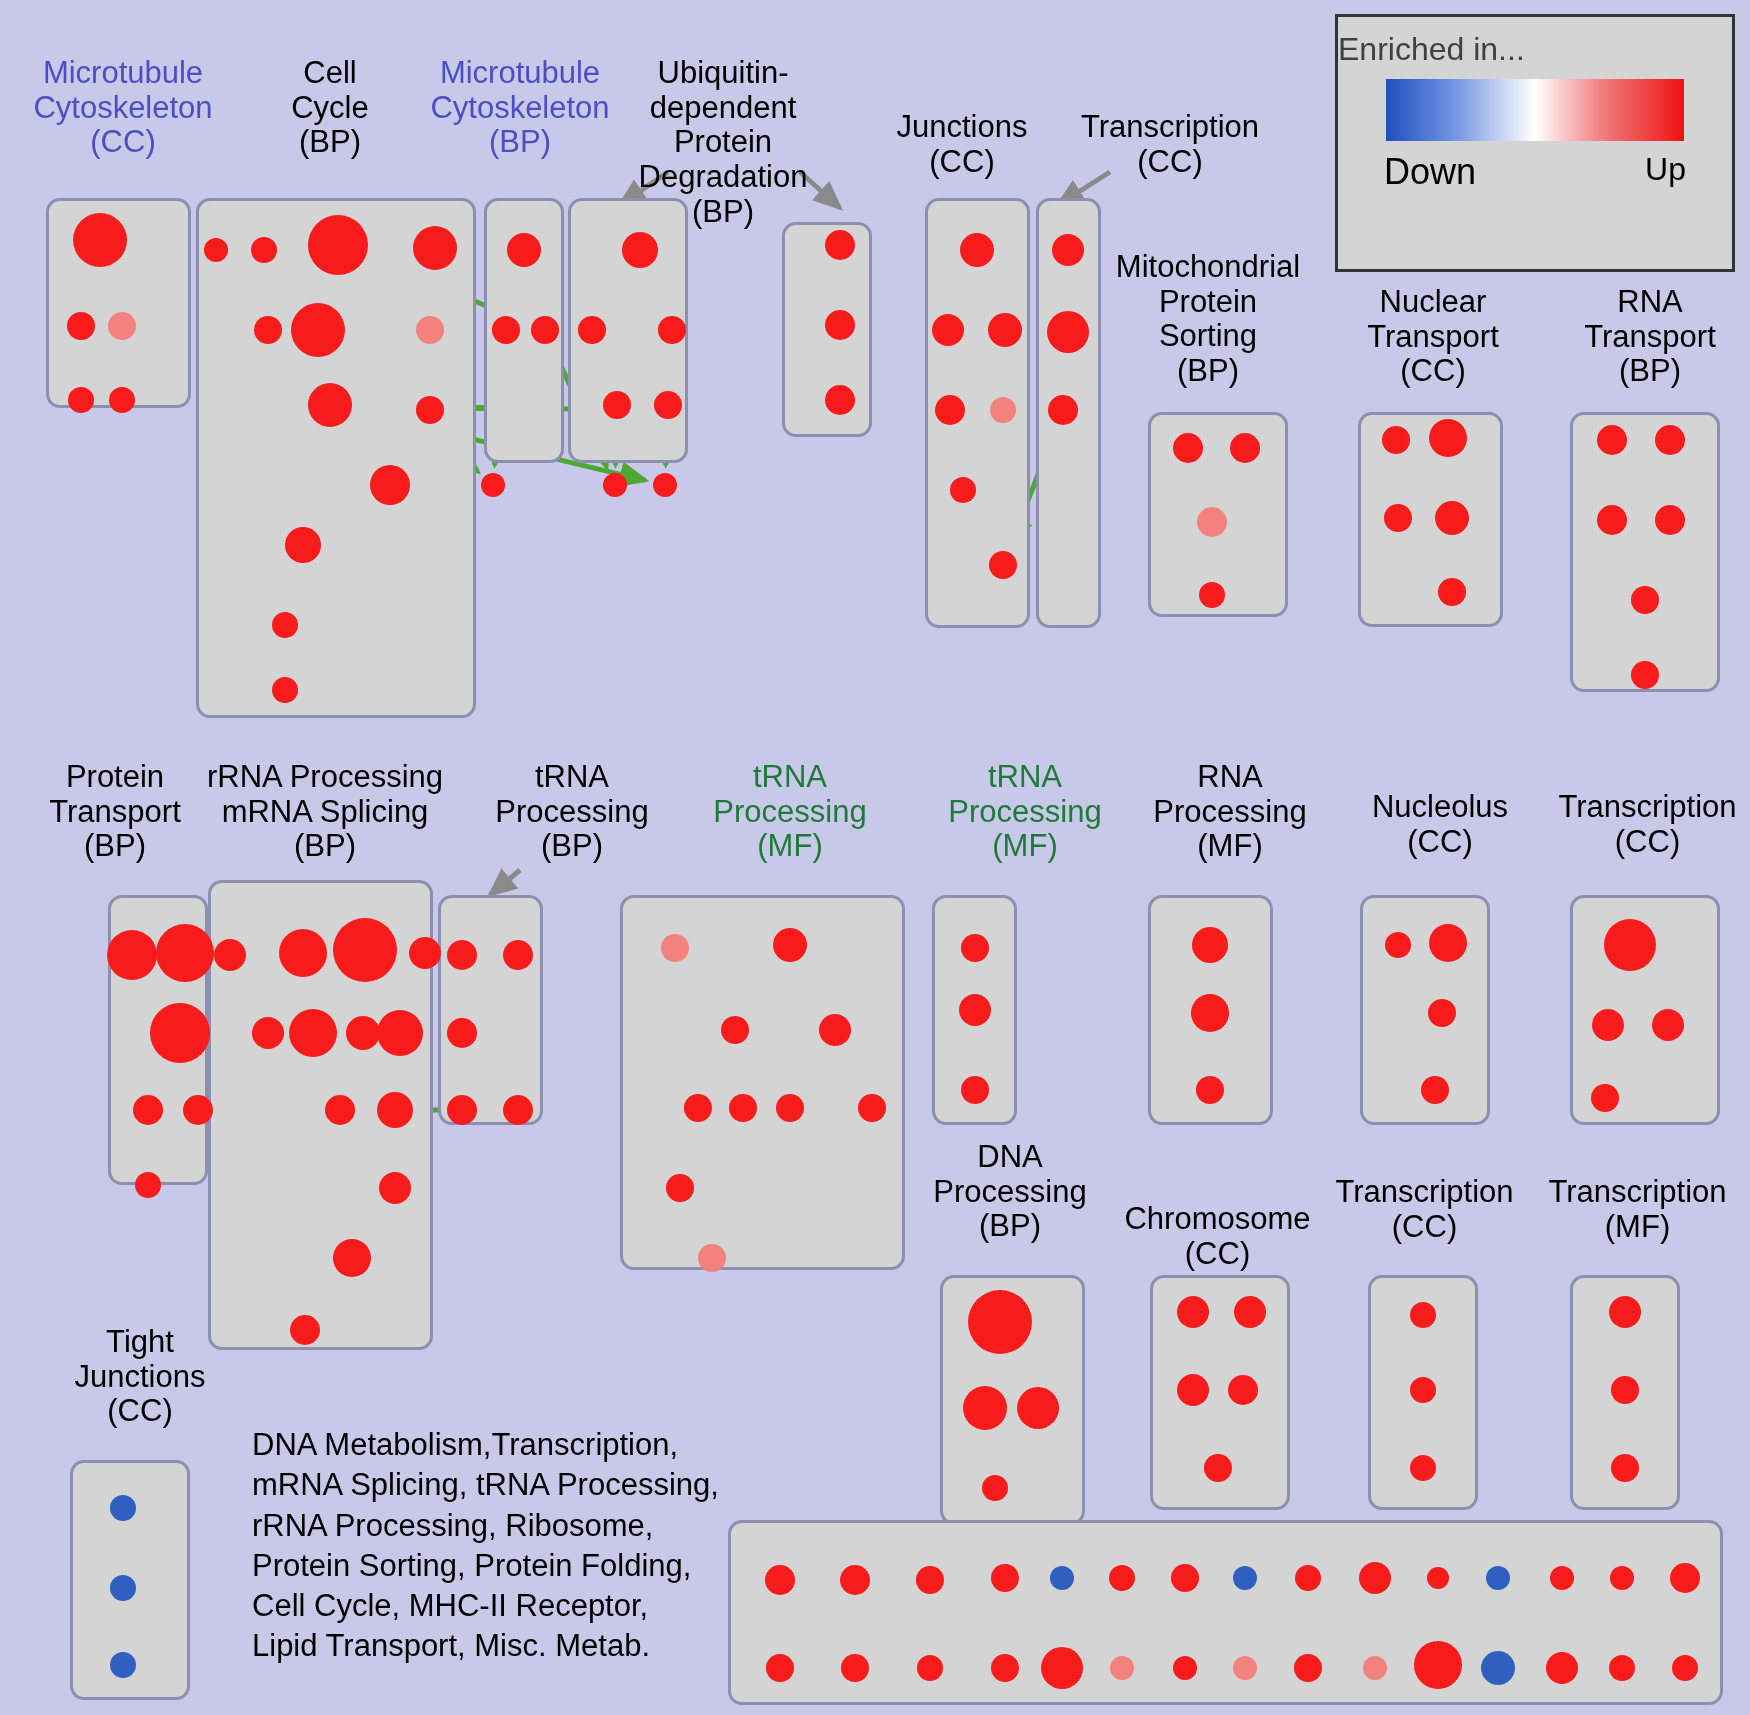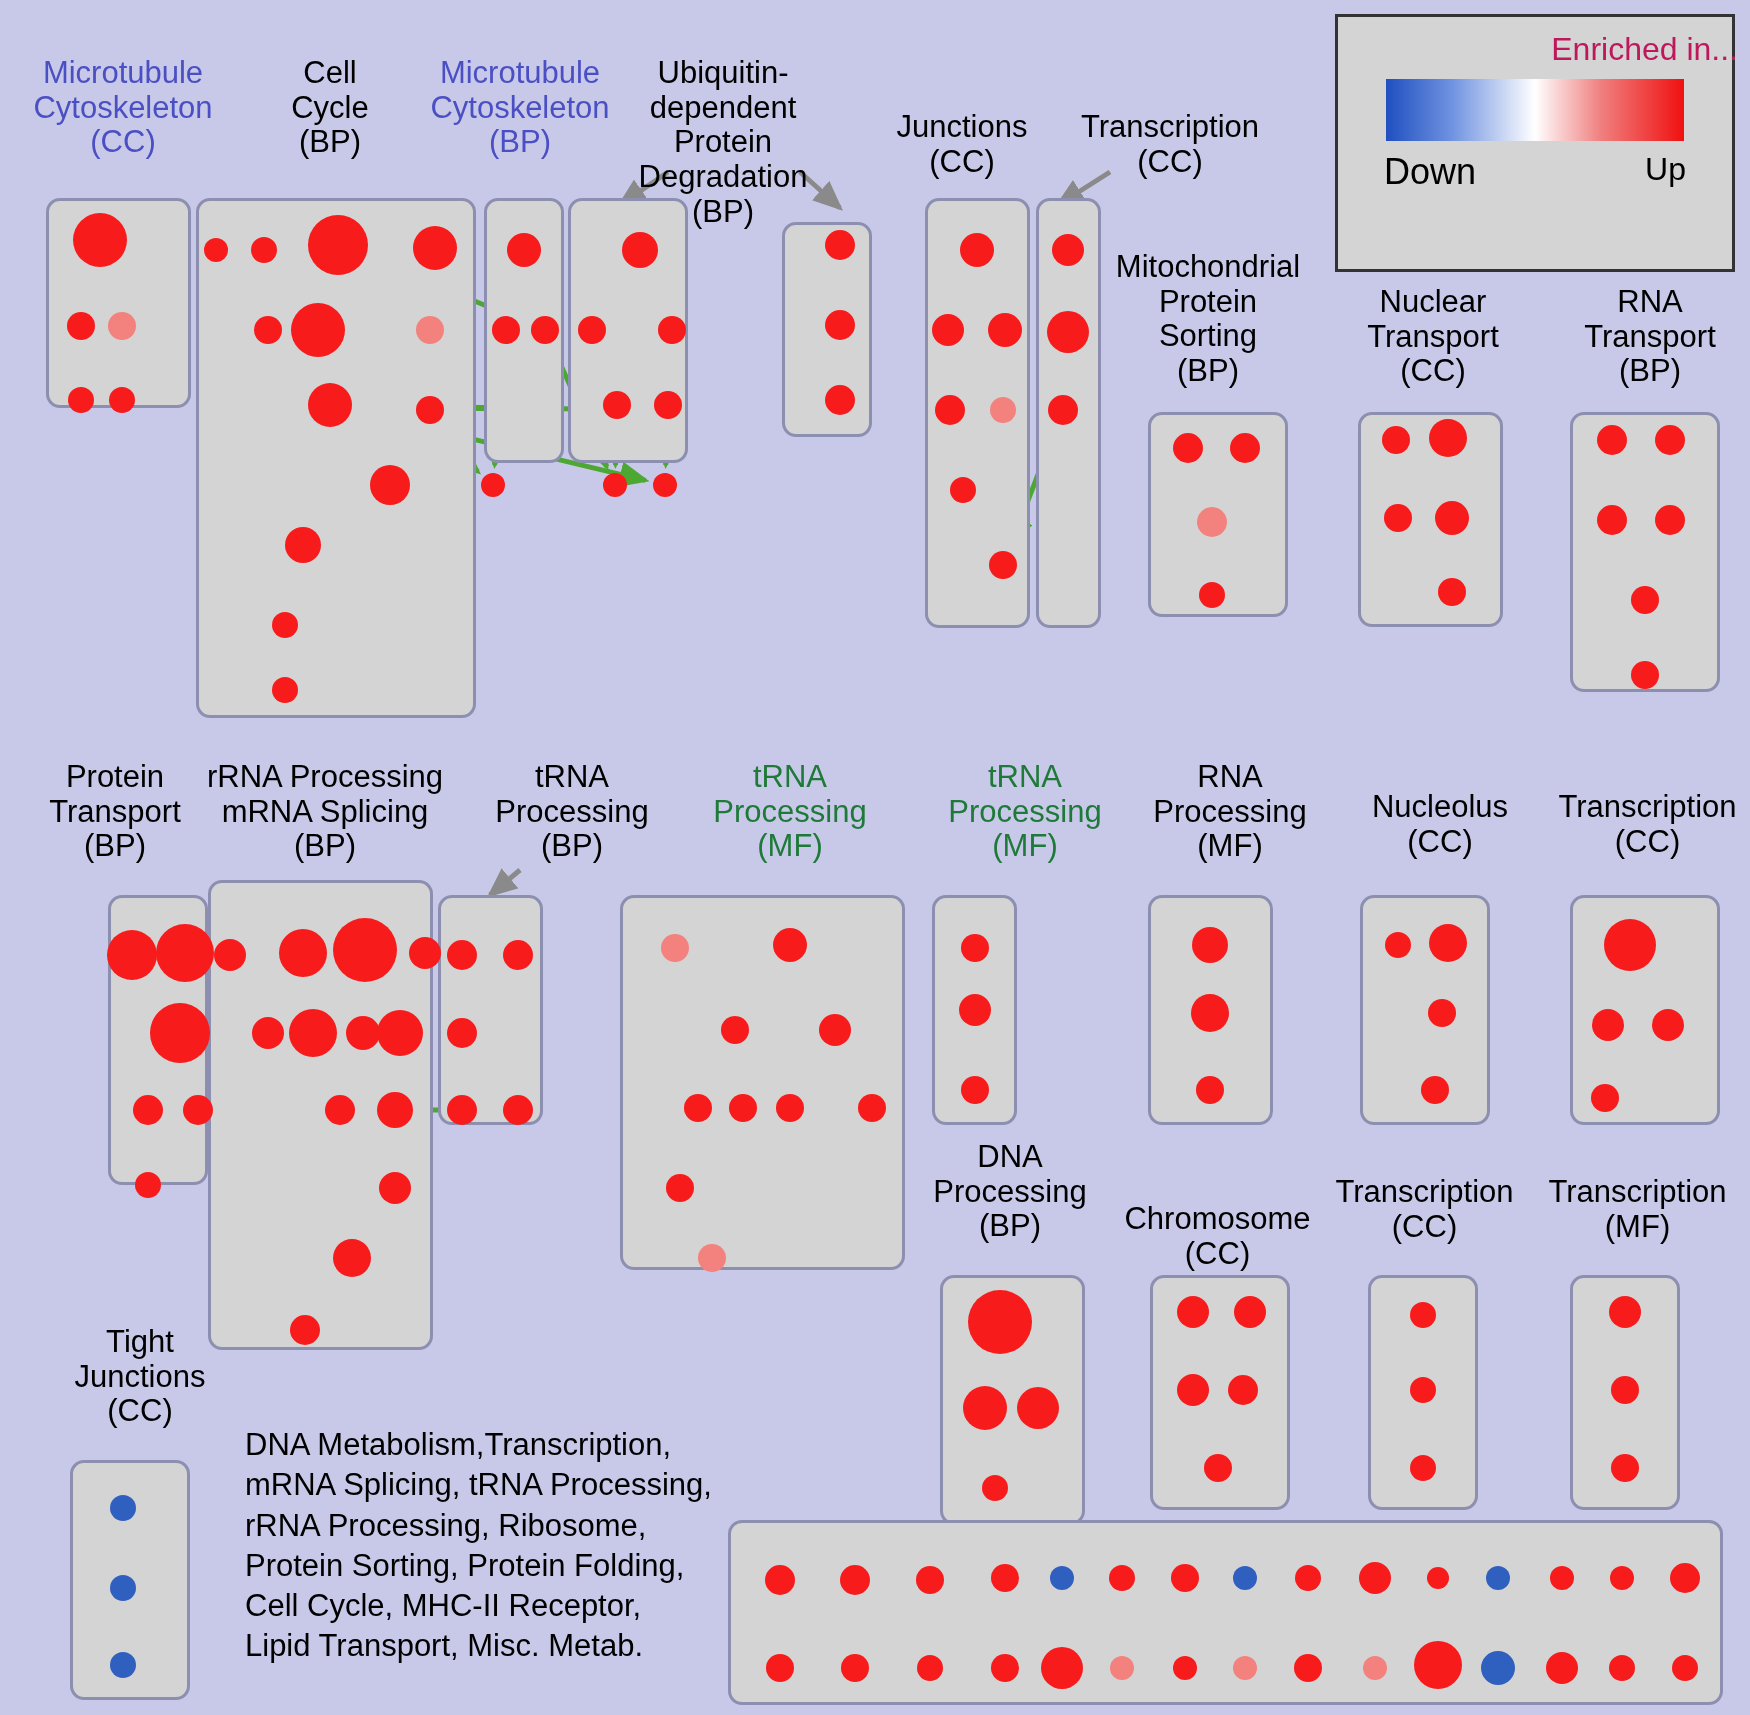--- a/index.html
+++ b/index.html
@@ -34,40 +34,41 @@
     border-radius:50%;
     box-sizing:border-box;
   }
   .legend{
     position:absolute;
     background:#d4d4d4;
     border:3px solid #333;
     box-sizing:border-box;
   }
   .legend-title{
-    position:absolute;width:100%;text-align:right;
-    font-size:32px;color:#be185d;top:14px;padding-left:6px;
+    position:absolute;width:100%;text-align:left;
+    font-size:32px;color:#404040;top:14px;
   }
   .grad{
     position:absolute;
     left:48px;top:62px;width:calc(100% - 96px);height:62px;
     background:linear-gradient(to right,#1f4fc0 0%,#6f92e0 22%,#ffffff 50%,#f08080 72%,#f01010 100%);
   }
   .legend-down{position:absolute;left:46px;top:134px;font-size:36px;}
   .legend-up{position:absolute;right:46px;top:134px;font-size:32px;}
   .legend-sub{
     position:absolute;left:0;top:180px;width:100%;text-align:center;
     font-size:28px;line-height:1.18;white-space:pre-line;
   }
   .bigtext{
     position:absolute;
     font-size:31px;
     line-height:1.3;
     color:#000;
     white-space:pre-line;
+    margin-left:7px;
   }
   svg.edges{position:absolute;left:0;top:0;width:1750px;height:1715px;pointer-events:none;}
 </style>
 </head>
 <body>
 
 <div id="canvas">
 
   <svg class="edges" id="edge-layer">
     <defs>

